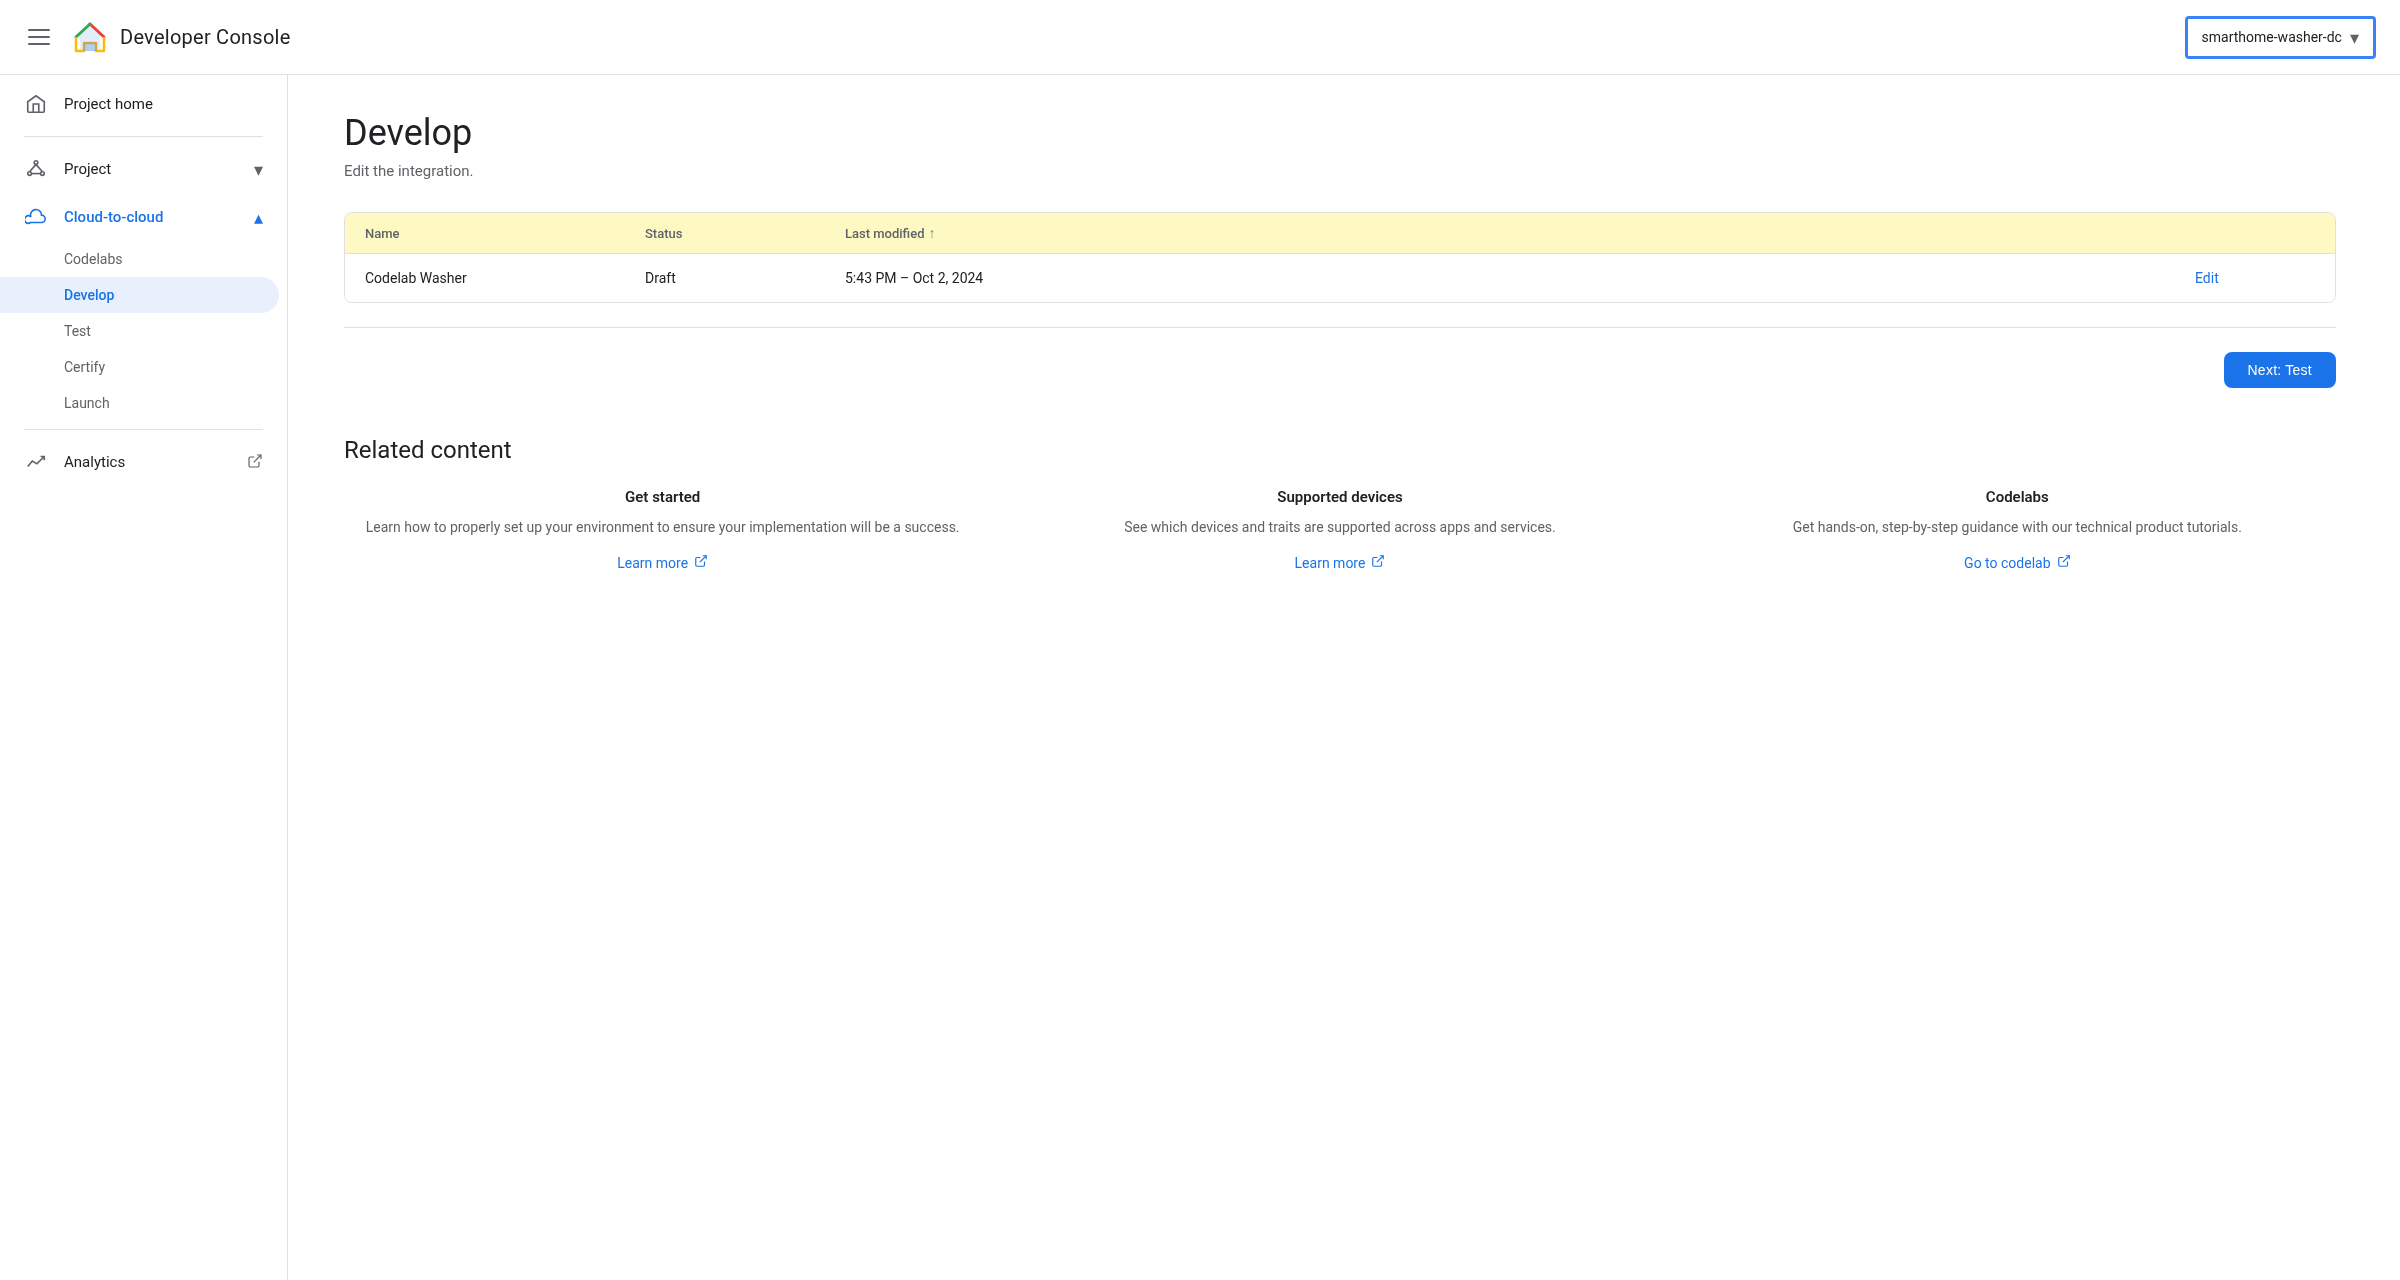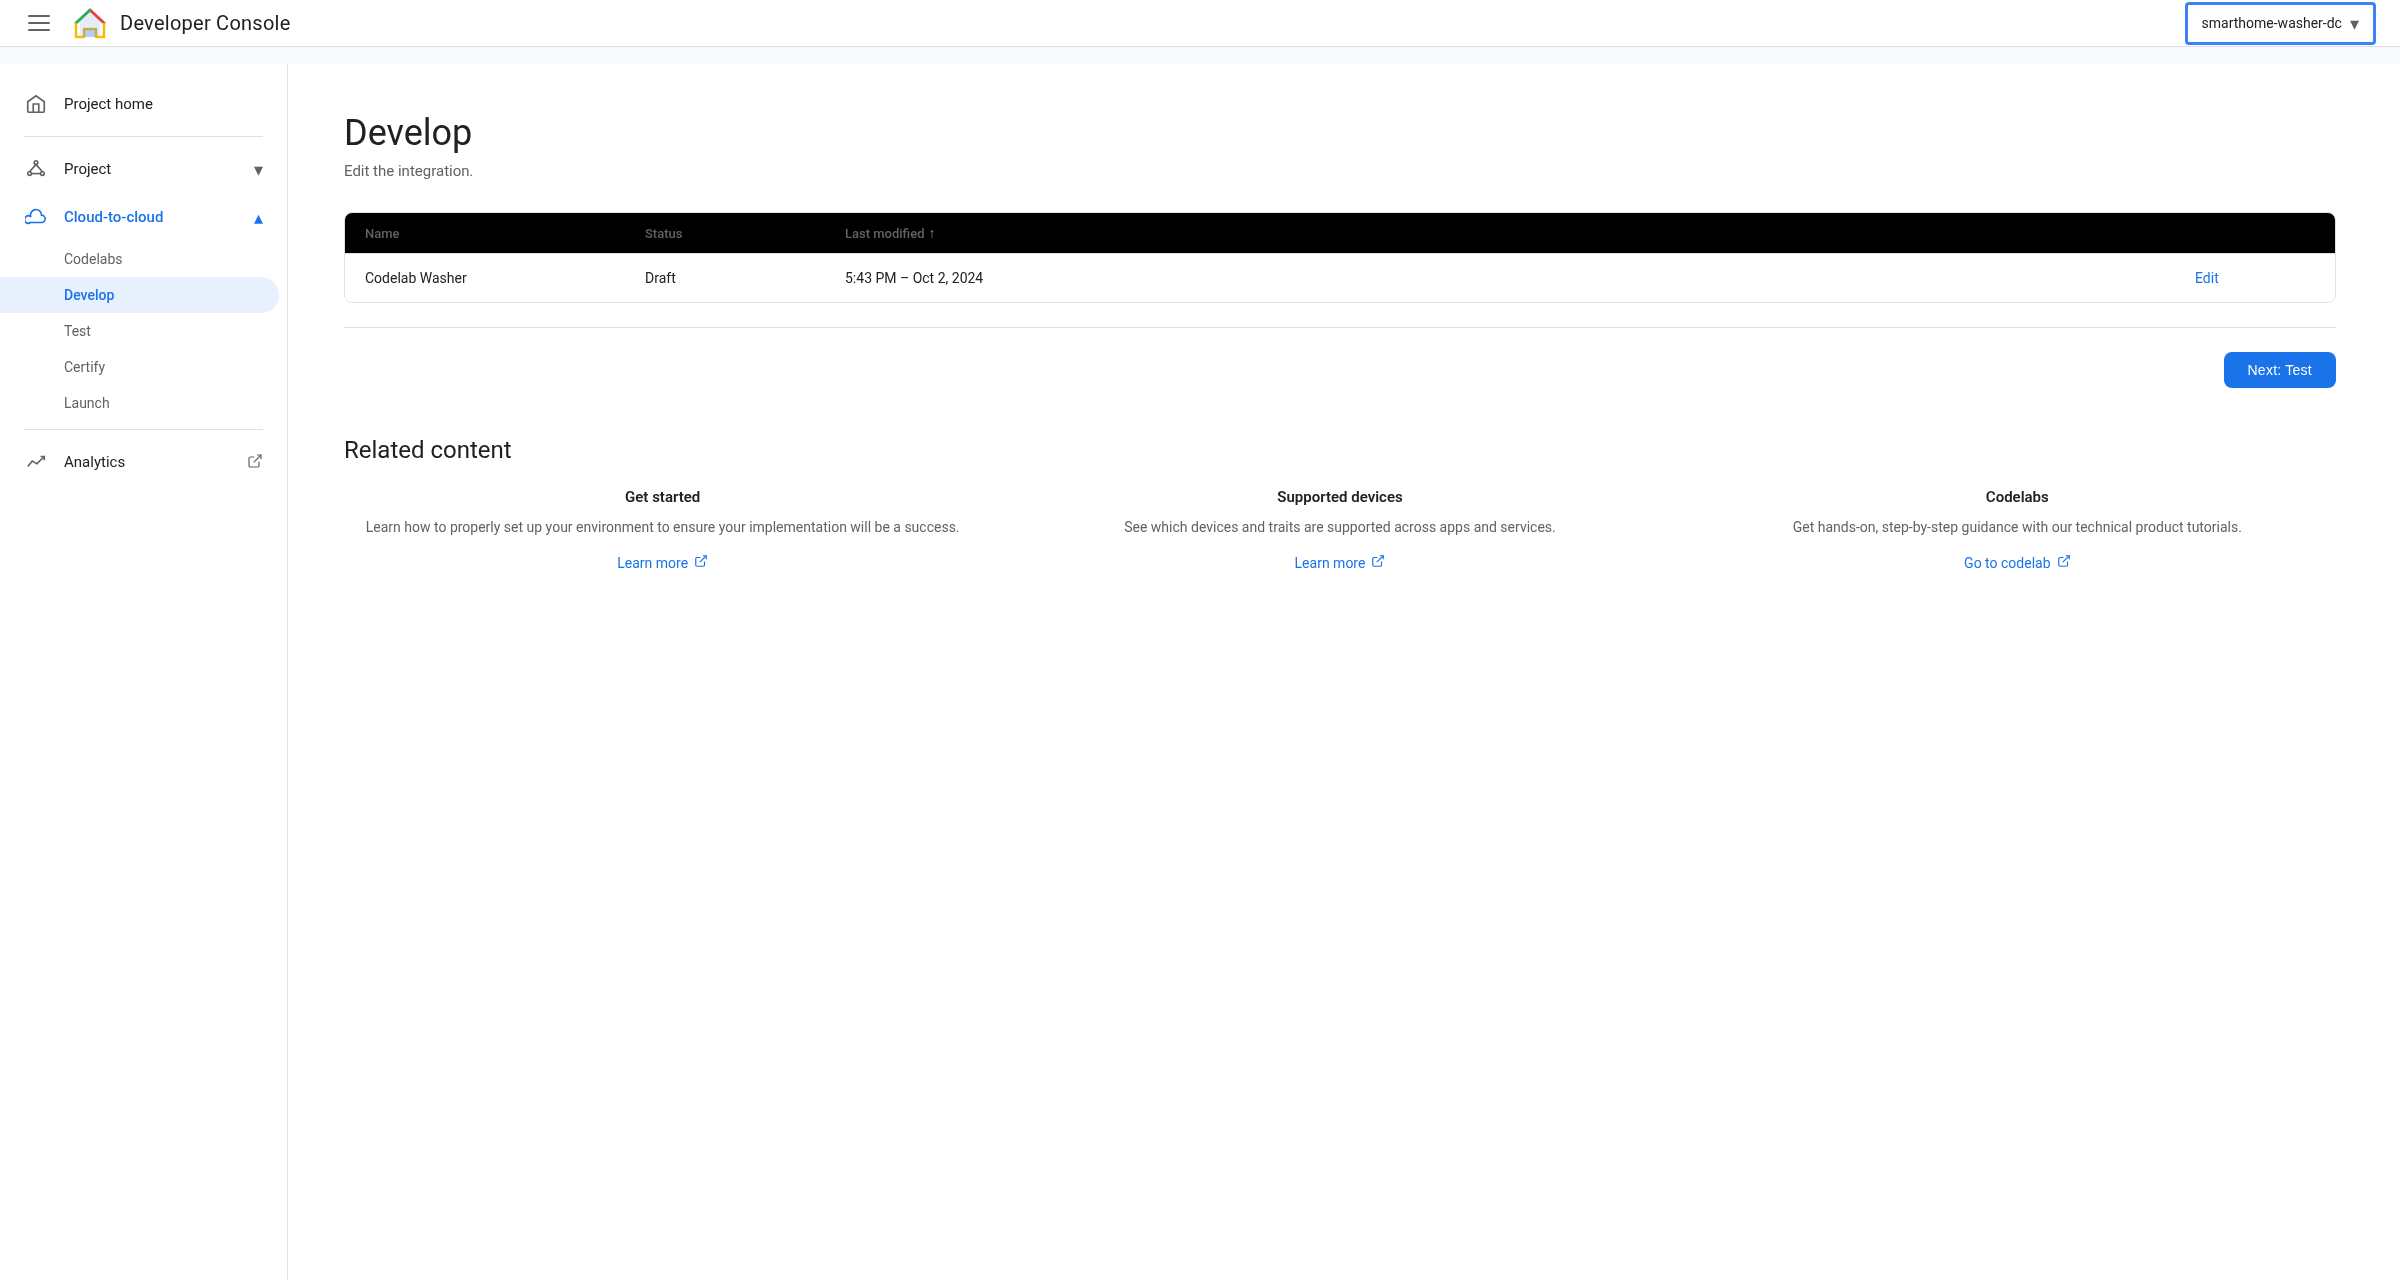--- a/index.html
+++ b/index.html
@@ -1,21 +1,21 @@
 <!DOCTYPE html>
 <html><head>
   <meta charset="utf-8">
   <style>
     * { margin: 0; padding: 0; box-sizing: border-box; }
     body { font-family: 'Google Sans', Roboto, Arial, sans-serif; background: #f8f9fa; color: #202124; font-size: 14px; }
 
     
     .topbar {
       display: flex; align-items: center; justify-content: space-between;
-      background: #fff; height: 47px; padding: 0 24px;
+      background: #fff; height: 75px; padding: 0 24px;
       border-bottom: 1px solid #e0e0e0; position: fixed; top: 0; left: 0; right: 0; z-index: 100;
     }
     .topbar-left { display: flex; align-items: center; gap: 16px; }
     .hamburger-icon { display: flex; flex-direction: column; gap: 5px; cursor: pointer; padding: 4px; }
     .hamburger-icon span { display: block; width: 22px; height: 2px; background: #5f6368; border-radius: 2px; }
     .logo-container { display: flex; align-items: center; gap: 10px; }
     .google-logo { width: 40px; height: 40px; }
     .app-title { font-size: 20px; font-weight: 400; color: #202124; letter-spacing: 0.25px; }
     .project-selector {
       display: flex; align-items: center; gap: 8px;
@@ -51,21 +51,21 @@
 
     .page-title { font-size: 36px; font-weight: 400; color: #202124; margin-bottom: 8px; }
     .page-subtitle { font-size: 15px; color: #5f6368; margin-bottom: 32px; }
 
     
     .table-container {
       border: 1px solid #e0e0e0; border-radius: 8px; overflow: hidden; margin-bottom: 24px;
     }
     .table-header {
       display: grid; grid-template-columns: 280px 200px 1fr 120px;
-      padding: 12px 20px; border-bottom: 1px solid #e0e0e0; background: #000000;
+      padding: 12px 20px; border-bottom: 1px solid #e0e0e0; background: #fef9c3;
     }
     .table-header-cell { font-size: 13px; font-weight: 500; color: #5f6368; display: flex; align-items: center; gap: 4px; }
     .sort-icon { font-size: 14px; color: #80868b; }
     .table-row {
       display: grid; grid-template-columns: 280px 200px 1fr 120px;
       padding: 16px 20px; border-bottom: 1px solid #f1f3f4; align-items: center;
       background: #fff;
     }
     .table-row:last-child { border-bottom: none; }
     .table-cell { font-size: 14px; color: #202124; }

